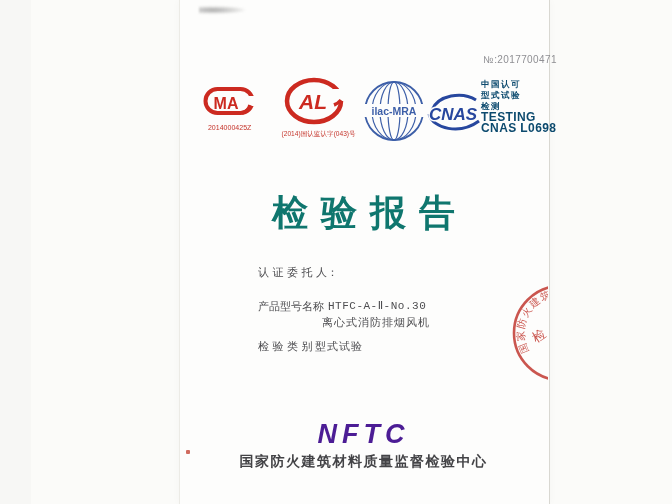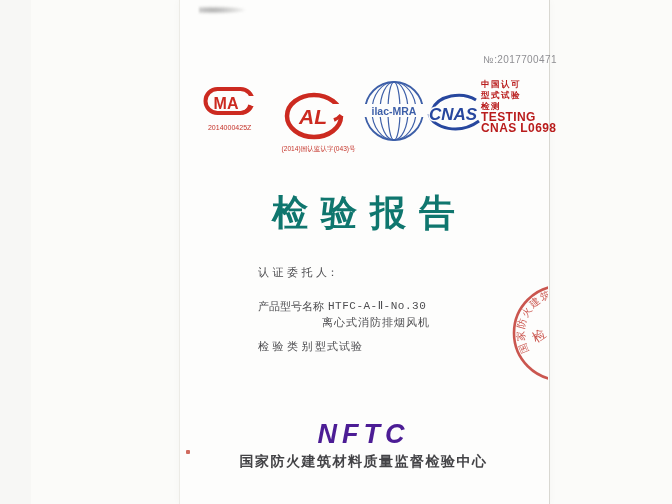--- a/index.html
+++ b/index.html
@@ -9,25 +9,25 @@
          border-left:1px solid #ecebe6;border-right:1px solid #d9d8d2;box-shadow:0 0 8px rgba(0,0,0,0.03);}
   .abs{position:absolute;}
   .smudge{left:168px;top:6px;width:46px;height:8px;
           background:radial-gradient(ellipse at 30% 50%,rgba(70,70,70,.45),rgba(120,120,120,.15) 60%,transparent 75%);
           filter:blur(1px);}
   .report-no{left:452px;top:54px;font-size:10px;color:#8f8f93;letter-spacing:.4px;}
   .mark{text-align:center;}
   .mark-caption{font-size:8px;color:#c5342a;white-space:nowrap;transform:scale(.88);transform-origin:center top;}
   .cma{left:164px;top:85px;width:60px;text-align:right;}
   .cma .mark-caption{margin-top:3px;}
-  .cal{left:246px;top:92px;width:76px;}
+  .cal{left:246px;top:77px;width:76px;}
   .cal .mark-caption{margin-top:1px;font-size:7.5px;}
   .ilac{left:332px;top:80px;width:62px;height:62px;}
   .cnas{left:393px;top:88px;width:58px;height:48px;}
-  .acc{left:450px;top:79px;color:#b91c1c;}
+  .acc{left:450px;top:79px;color:#0c4a6e;}
   .acc-cn{font-size:8.5px;line-height:11px;letter-spacing:1.5px;font-weight:600;}
   .acc-en{font-size:12px;line-height:11px;font-weight:bold;letter-spacing:.4px;}
   .title{left:148px;top:189px;width:369px;text-align:center;font-size:36px;font-weight:600;
          color:#0f766e;letter-spacing:13px;text-indent:13px;font-family:"DejaVu Sans",sans-serif;}
   .fld{font-size:11px;color:#4d4d50;white-space:nowrap;font-family:"DejaVu Sans",sans-serif;}
   .fld-val{letter-spacing:1px;}
   .nftc{left:148px;top:419px;width:369px;text-align:center;font-size:27px;font-weight:bold;
         font-style:italic;color:#4c1d95;letter-spacing:5px;}
   .footer-org{left:148px;top:453px;width:369px;text-align:center;font-size:14px;font-weight:600;
               color:#434346;letter-spacing:1.5px;font-family:"DejaVu Sans",sans-serif;}

